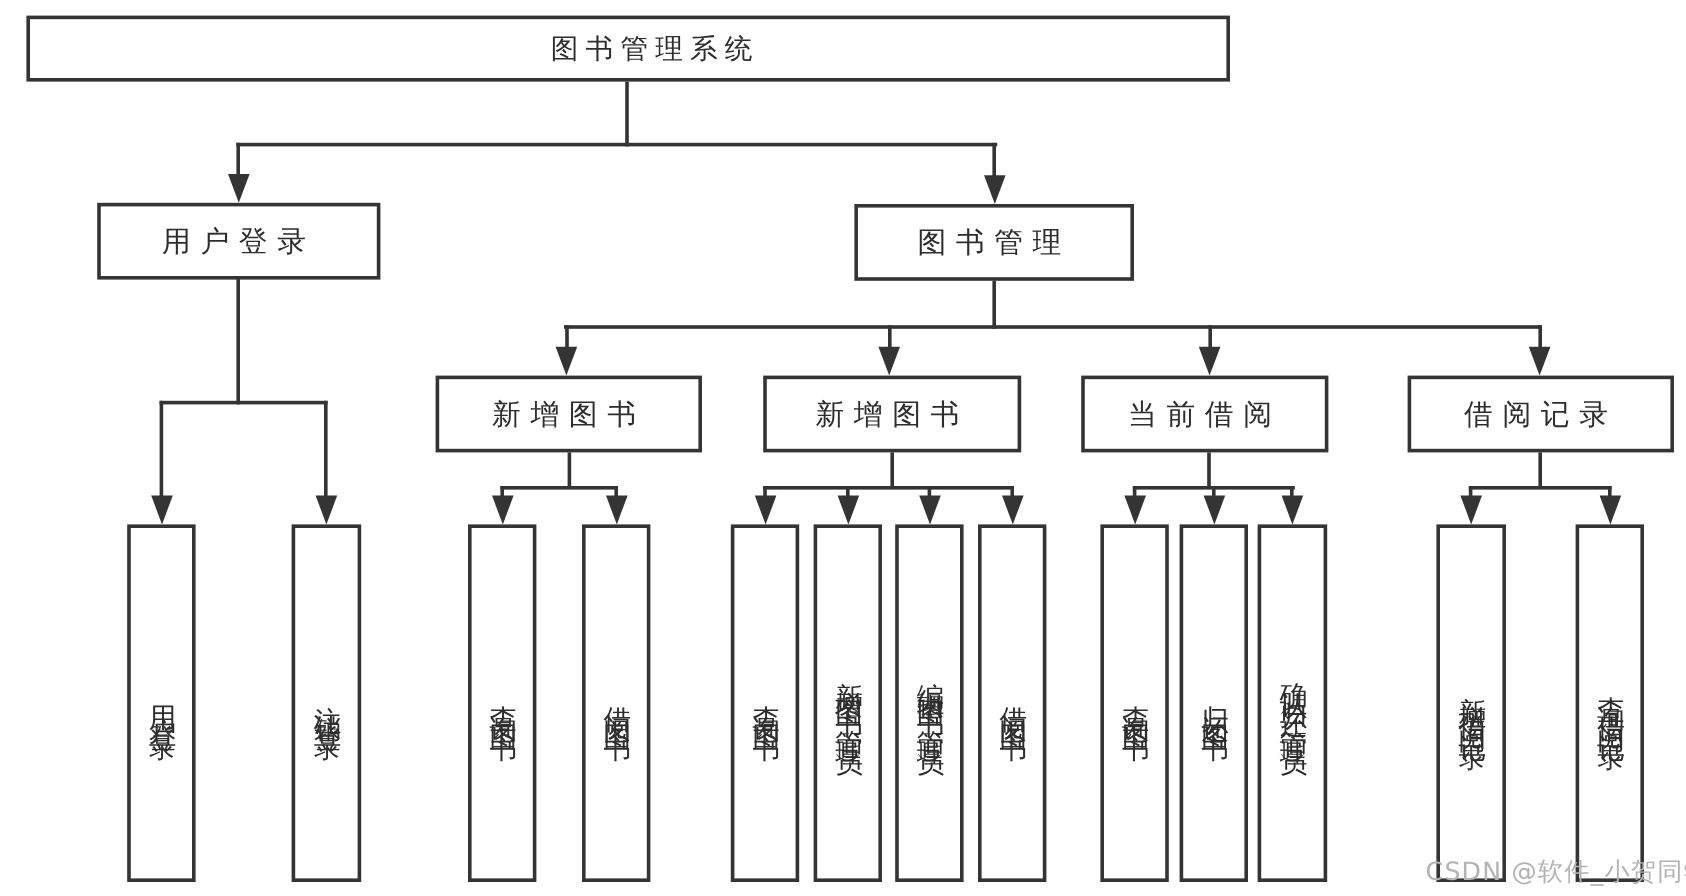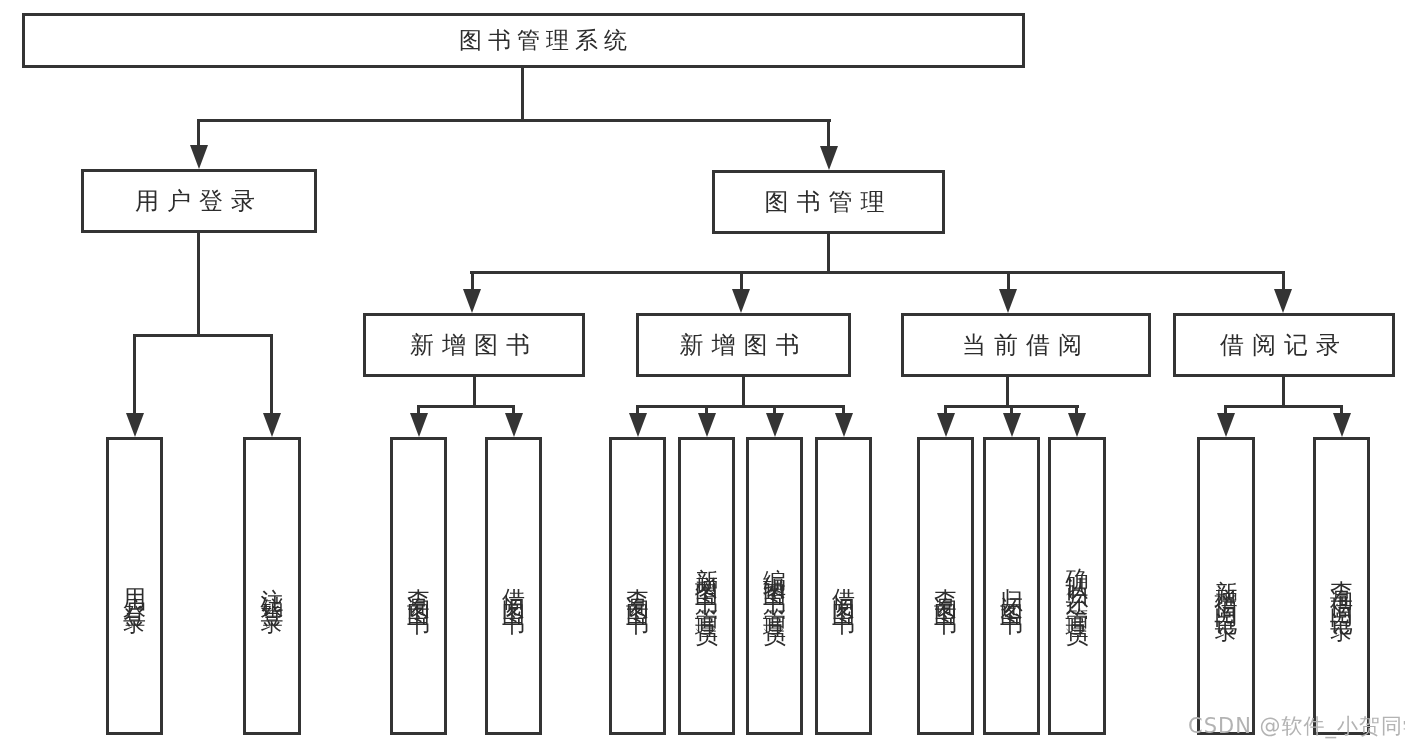--- a/index.html
+++ b/index.html
@@ -59,21 +59,21 @@
   <div class="arrow" style="left:463px; top:289px;"></div>
   <div class="vline" style="left:740px; top:271px; width:3px; height:24px;"></div>
   <div class="arrow" style="left:732px; top:289px;"></div>
   <div class="vline" style="left:1007px; top:271px; width:3px; height:24px;"></div>
   <div class="arrow" style="left:999px; top:289px;"></div>
   <div class="vline" style="left:1282px; top:271px; width:3px; height:24px;"></div>
   <div class="arrow" style="left:1274px; top:289px;"></div>
 
   <div class="box hbox" style="left:363px; top:313px; width:222px; height:64px;">新增图书</div>
   <div class="box hbox" style="left:636px; top:313px; width:215px; height:64px;">新增图书</div>
-  <div class="box hbox" style="left:901px; top:313px; width:250px; height:64px;">当前借阅</div>
+  <div class="box hbox" style="left:901px; top:313px; width:206px; height:64px;">当前借阅</div>
   <div class="box hbox" style="left:1173px; top:313px; width:222px; height:64px;">借阅记录</div>
 
   <div class="vline" style="left:473px; top:377px; width:3px; height:30px;"></div>
   <div class="hline" style="left:417px; top:405px; width:98px; height:3px;"></div>
   <div class="vline" style="left:417px; top:405px; width:3px; height:12px;"></div>
   <div class="arrow" style="left:410px; top:413px;"></div>
   <div class="vline" style="left:512px; top:405px; width:3px; height:12px;"></div>
   <div class="arrow" style="left:505px; top:413px;"></div>
 
   <div class="vline" style="left:742px; top:377px; width:3px; height:30px;"></div>

